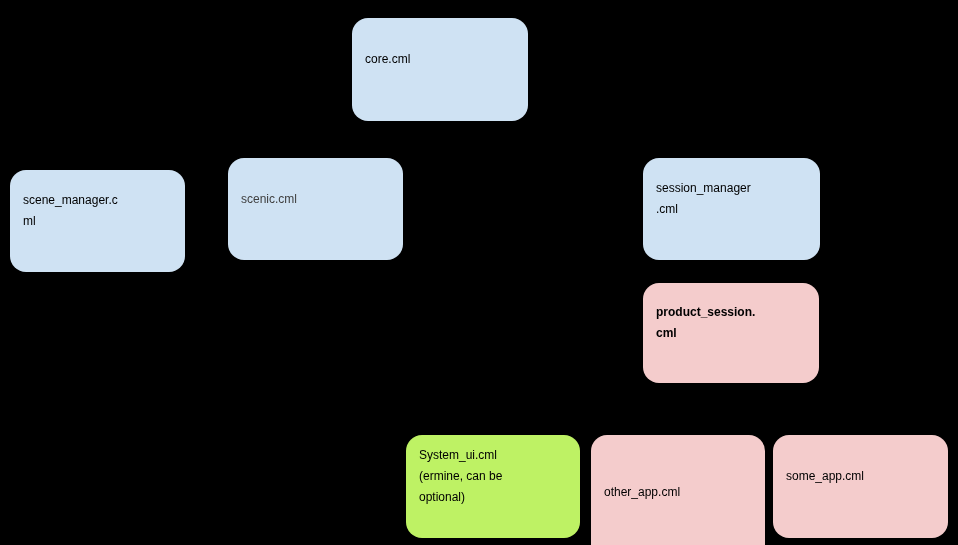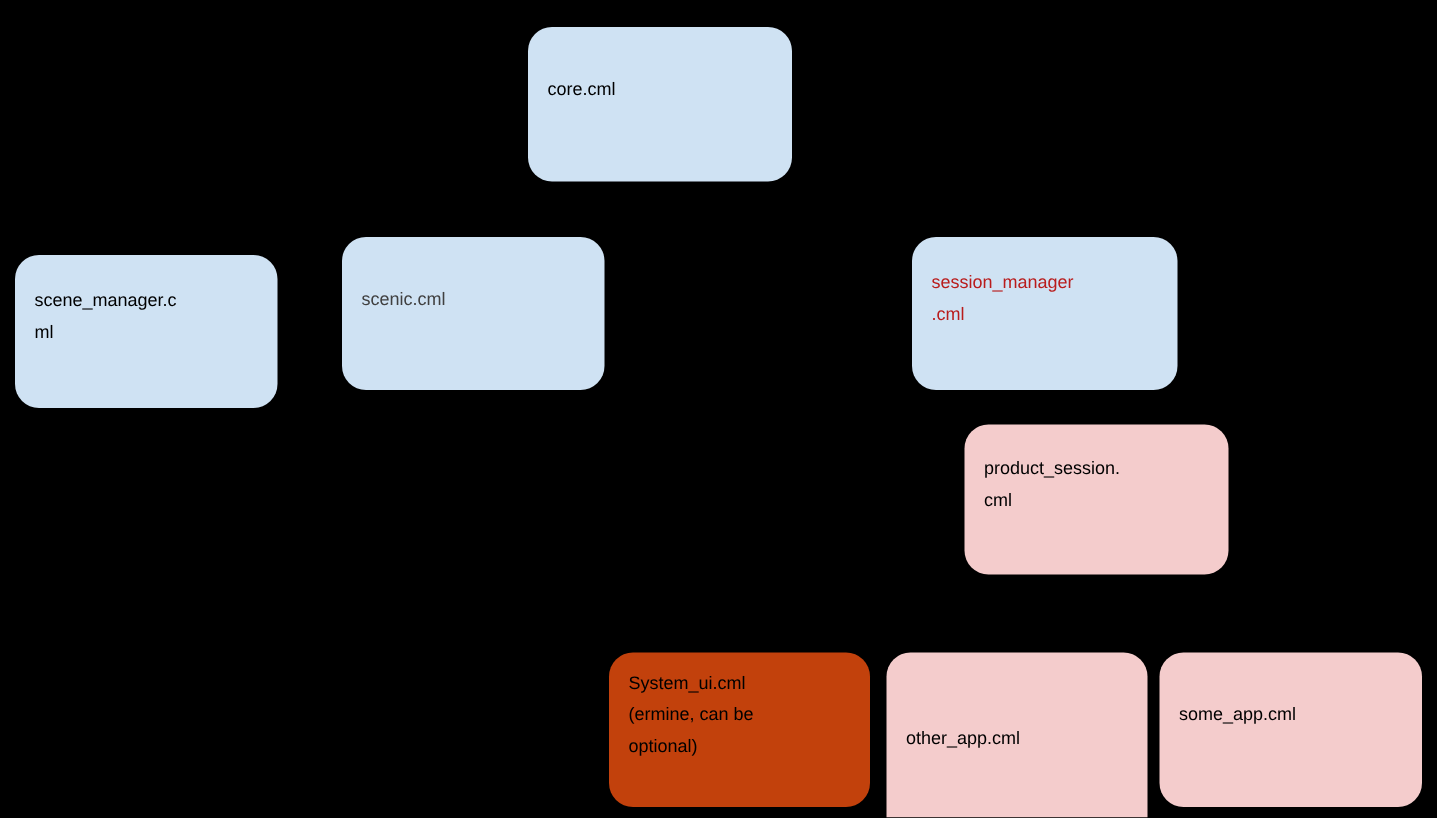--- a/index.html
+++ b/index.html
@@ -38,29 +38,29 @@
     <div class="node" style="left: 352px; top: 18px; width: 176px; height: 103px; background: rgb(207, 226, 243); color: rgb(0, 0, 0);">
     <div class="node-label">core.cml</div>
   </div>
     <div class="node" style="left: 10px; top: 158px; width: 175px; height: 102px; background: rgb(207, 226, 243); color: rgb(0, 0, 0); margin-top: 12px;">
     <div class="node-label">scene_manager.c
 ml</div>
   </div>
     <div class="node" style="left: 228px; top: 158px; width: 175px; height: 102px; background: rgb(207, 226, 243); color: #404040;">
     <div class="node-label">scenic.cml</div>
   </div>
-    <div class="node" style="left: 608px; top: 158px; width: 177px; height: 102px; background: rgb(207, 226, 243); color: #b91c1c;">
+    <div class="node" style="left: 643px; top: 158px; width: 177px; height: 102px; background: rgb(207, 226, 243); color: #000000;">
     <div class="node-label">session_manager
 .cml</div>
   </div>
-    <div class="node" style="left: 643px; top: 283px; width: 176px; height: 100px; background: rgb(244, 204, 204); color: rgb(0, 0, 0);">
+    <div class="node" style="left: 643px; top: 283px; width: 176px; height: 100px; background: rgb(244, 204, 204); color: rgb(0, 0, 0); font-weight: bold;">
     <div class="node-label">product_session.
 cml</div>
   </div>
-    <div class="node" style="left: 406px; top: 435px; width: 174px; height: 103px; background: #c2410c; color: rgb(0, 0, 0);">
+    <div class="node" style="left: 406px; top: 435px; width: 174px; height: 103px; background: #bef264; color: rgb(0, 0, 0);">
     <div class="node-label">System_ui.cml
 (ermine, can be
 optional)</div>
   </div>
     <div class="node" style="left: 591px; top: 435px; width: 174px; height: 134px; background: rgb(244, 204, 204); color: rgb(0, 0, 0);">
     <div class="node-label">other_app.cml</div>
   </div>
     <div class="node" style="left: 773px; top: 435px; width: 175px; height: 103px; background: rgb(244, 204, 204); color: rgb(0, 0, 0);">
     <div class="node-label">some_app.cml</div>
   </div>

